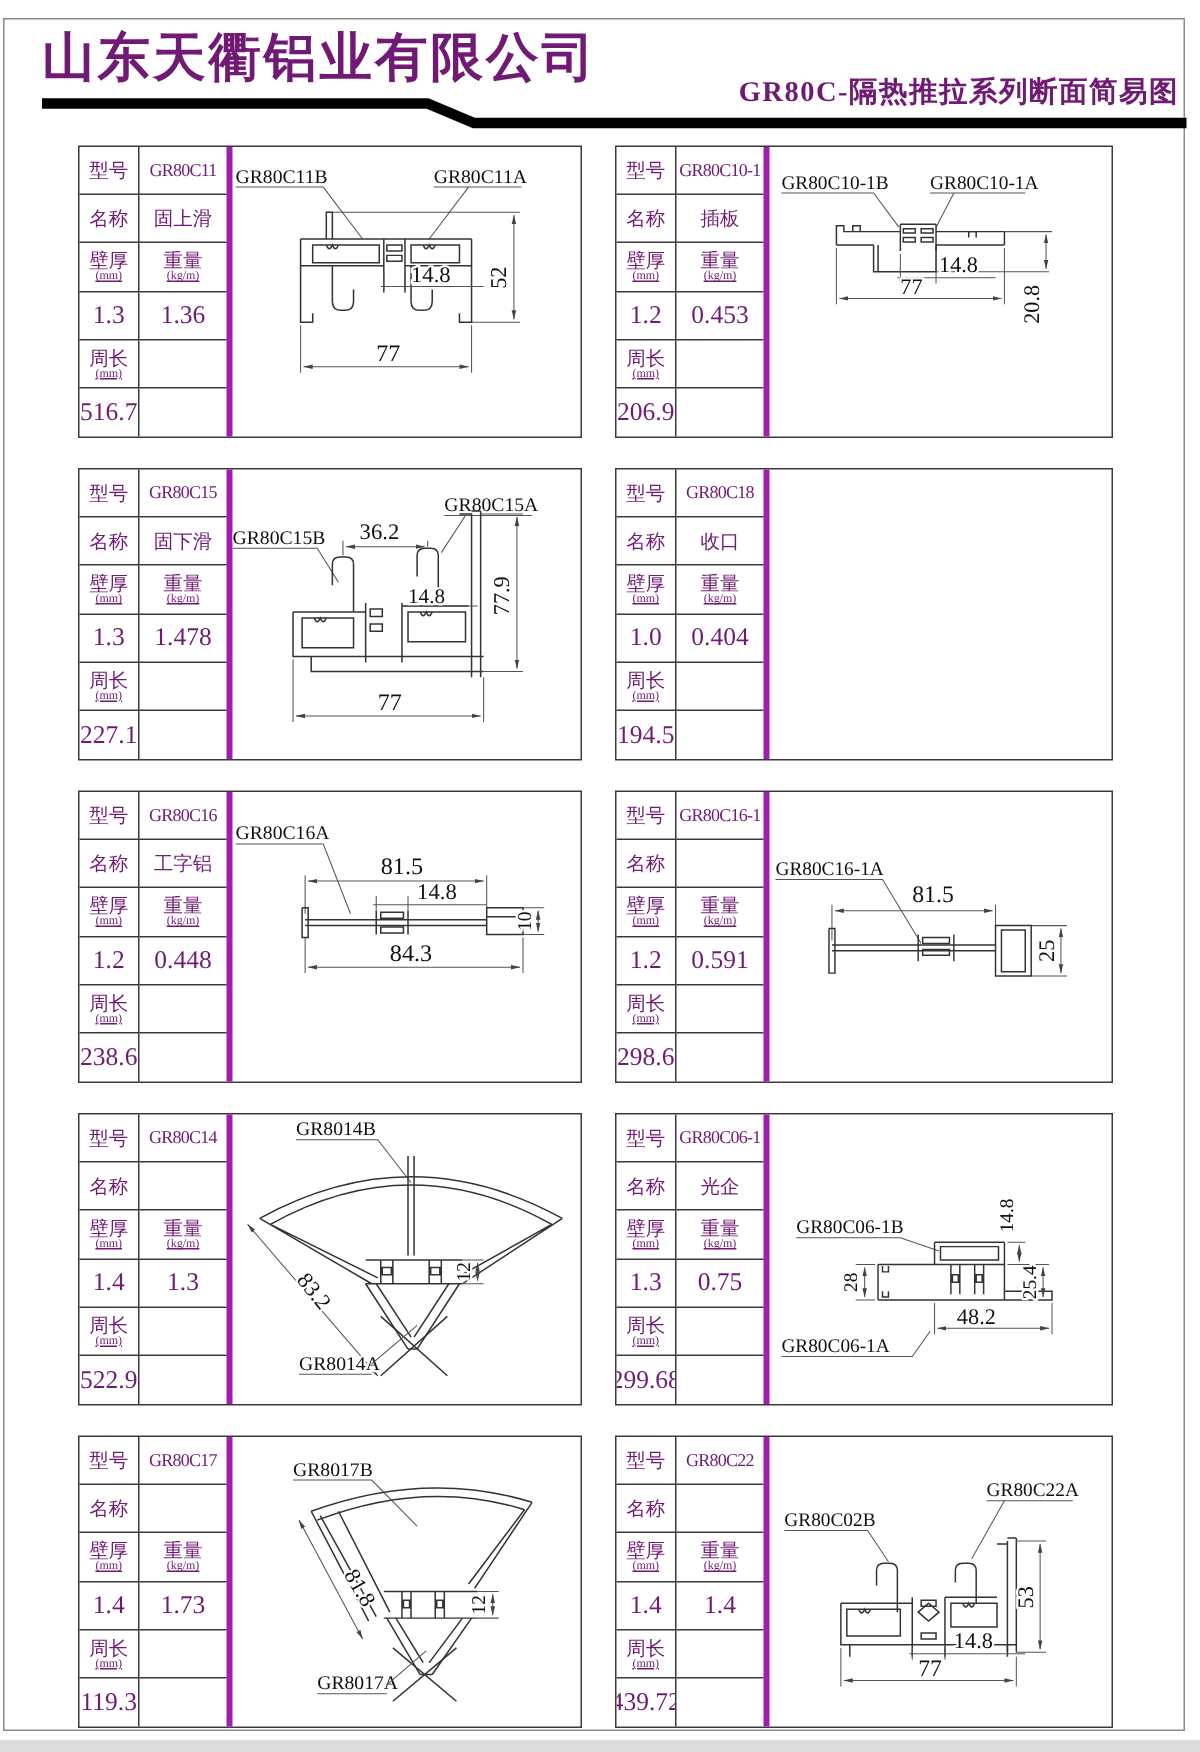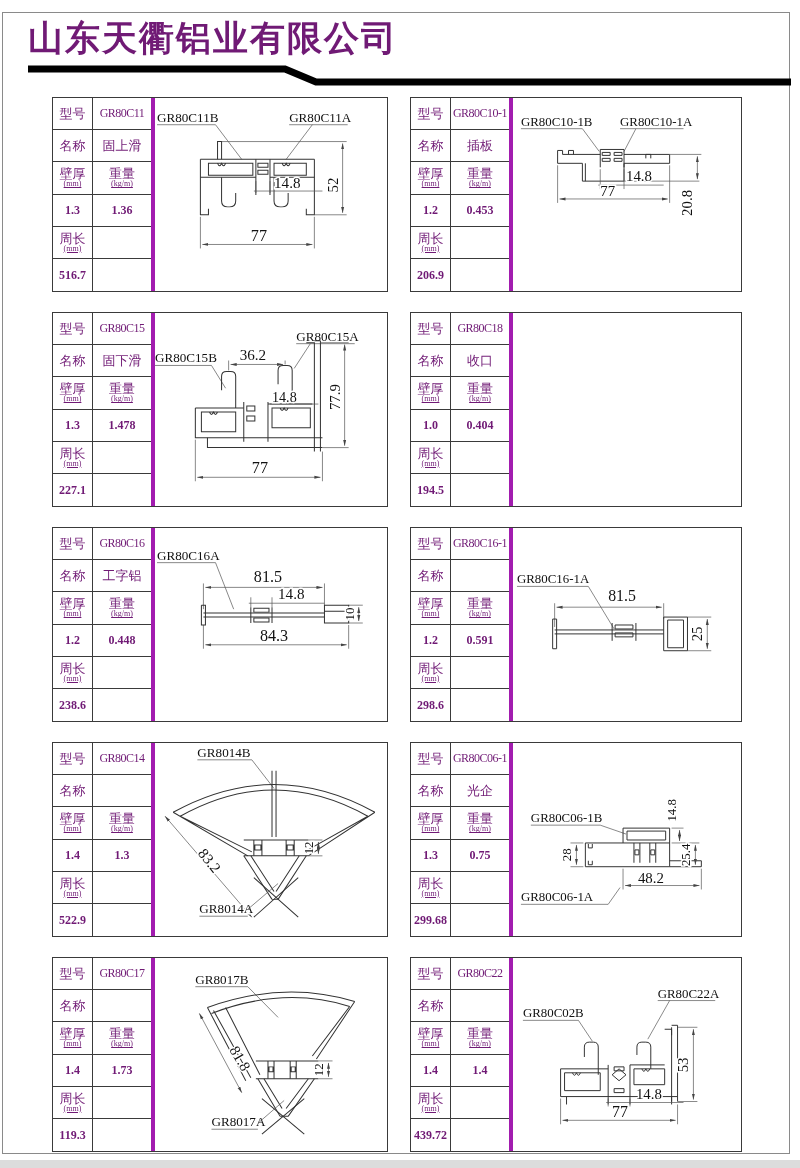--- a/index.html
+++ b/index.html
@@ -22,37 +22,38 @@
 
   .ptable { width:102px; height:100%; display:grid; grid-template-columns:40px 1fr;
             grid-template-rows:repeat(6,1fr); border-right:4px solid #a21caf; }
   .cell { border-right:1px solid #3a3a3a; border-bottom:1px solid #3a3a3a;
           display:flex; flex-direction:column; align-items:center; justify-content:center;
           font-size:13px; line-height:1.02; overflow:hidden; text-align:center; }
   .cell:nth-child(2n) { border-right:none;text-align:right; }
   .cell:nth-child(11), .cell:nth-child(12) { border-bottom:none; }
   .cell small { font-size:8px; font-weight:400;text-decoration:underline; }
   .model-val { font-size:12px; letter-spacing:-0.5px; }
-  .num { font-size:12px;font-weight:bold; }
+  .num { font-size:17px; }
 
   .draw { flex:1; position:relative; }
   .draw svg { position:absolute; left:0; top:0; width:100%; height:100%; }
   svg text { font-family:"Liberation Serif","DejaVu Serif",serif; fill:#111;
              paint-order:stroke; stroke:#fff; stroke-width:3px; }
   .t13 { font-size:13px; } .t14 { font-size:14px; } .t15 { font-size:15px; } .t16 { font-size:16px; }
   .p { fill:none; stroke:#333; stroke-width:1; }
   .d { fill:none; stroke:#555; stroke-width:0.7; }
 </style>
 </head>
 <body>
 
 <div class="page">
   <div class="frame"></div>
 
   <div class="company">山东天衢铝业有限公司</div>
+  <div class="series-title">GR80C-隔热推拉系列断面简易图</div>
   <svg class="header-line" width="800" height="100">
     <polyline points="28,69 285,69 316,82 791,82" fill="none" stroke="#000" stroke-width="7"></polyline>
   </svg>
 
   <svg width="0" height="0" style="position:absolute">
     <defs>
       <marker id="ar" viewBox="0 0 10 6" markerWidth="9" markerHeight="5.4" refX="9.5" refY="3" orient="auto-start-reverse">
         <path d="M0,0.6 L10,3 L0,5.4 Z" fill="#444"></path>
       </marker>
     </defs>

